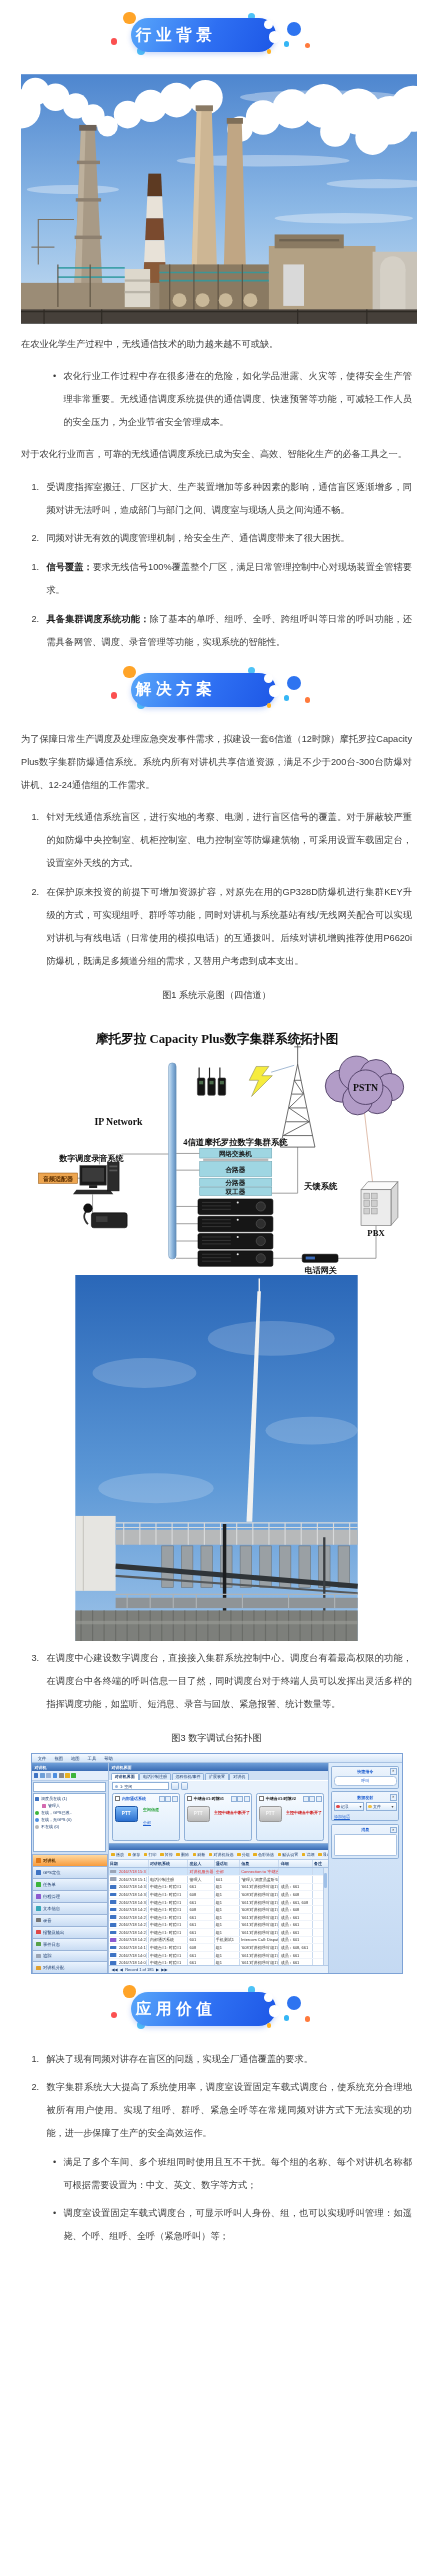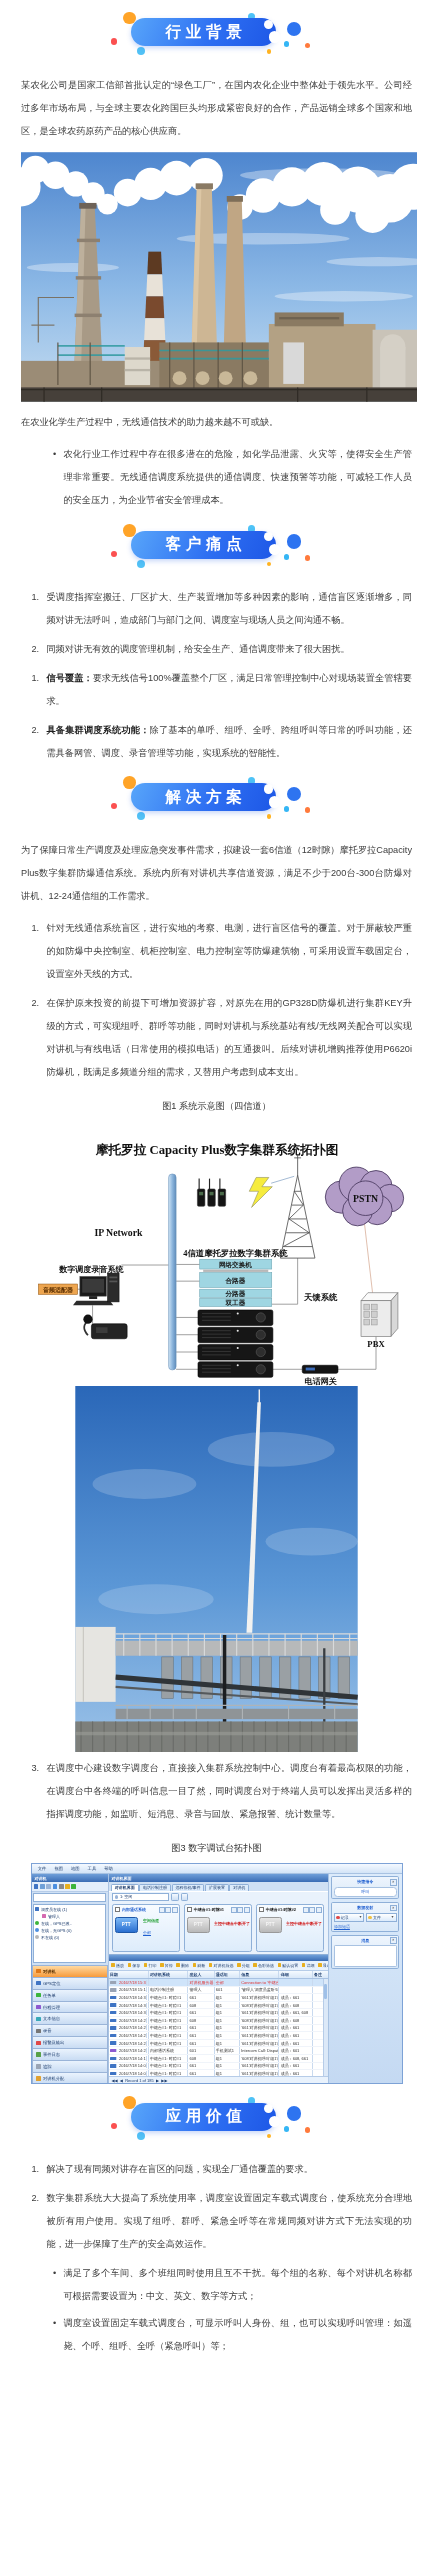--- a/index.html
+++ b/index.html
@@ -1,23 +1,23 @@
 <!DOCTYPE html>
 <html style="font-size:9.2px"><head>
 <meta charset="utf-8">
 <style>
   html,body{margin:0;padding:0;background:#fff;}
   body{width:433px;font-family:"Liberation Sans","DejaVu Sans",sans-serif;color:#3c3c3c;}
   .content{padding:0 21px;}
   .para{font-size:9.2px;line-height:23px;margin:9.2px 0;text-align:justify;}
   
   .sec{position:relative;width:196px;height:37px;margin:17.3px auto 19.6px;}
-  .pill{position:absolute;left:12.7px;top:1.2px;width:145px;height:28px;border-radius:17.3px;
+  .pill{position:absolute;left:12.7px;top:1.2px;width:145px;height:34px;border-radius:17.3px;
         background:linear-gradient(115deg,#58a6fa,#2e6ff2 55%,#1d57e6);
-        display:flex;align-items:center;justify-content:center;box-shadow:0 2.3px 5.8px rgba(40,100,230,.25);}
+        display:flex;align-items:center;box-shadow:0 2.3px 5.8px rgba(40,100,230,.25);}
   .pill b{color:#fff;font-size:15.6px;font-weight:bold;letter-spacing:4.6px;text-indent:4.6px;}
   .dot{position:absolute;border-radius:50%;}
   .d-or{left:4.6px;top:-5.8px;width:12.7px;height:12.7px;background:#ffa428;}
   .d-rd{left:-8px;top:21px;width:6.3px;height:6.3px;background:#fb5050;}
   .d-sk{left:18.5px;top:30px;width:8px;height:8px;background:#52c2f6;}
   .d-cy{left:129px;top:-4.6px;width:7.5px;height:7.5px;background:#4ec3f7;}
   .n1{left:145px;top:2.3px;width:9.2px;height:9.2px;background:#fff;}
   .n2{left:150px;top:14px;width:11.5px;height:11.5px;background:#fff;}
   .d-bl{left:168px;top:4.6px;width:14.4px;height:14.4px;background:#2e74f0;}
   .d-cy2{left:165px;top:24px;width:5.8px;height:5.8px;background:#35b6f5;}
@@ -134,21 +134,20 @@
         <b>行业背景</b>
       </div>
     <span class="dot n1"></span>
     <span class="dot n2"></span>
     <span class="dot d-bl"></span>
     <span class="dot d-cy2"></span>
     <span class="dot d-or2"></span>
     <span class="dot d-or3"></span>
   </div>
 
-  <p class="para">某农化公司是国家工信部首批认定的“绿色工厂”，在国内农化企业中整体处于领先水平。公司经过多年市场布局，与全球主要农化跨国巨头均形成紧密良好的合作，产品远销全球多个国家和地区，是全球农药原药产品的核心供应商。</p>
 
   <figure>
     <svg class="imgbox" width="396" height="250" viewBox="0 0 687 433">
       <defs>
         <linearGradient id="sky1" x1="0" y1="0" x2="0" y2="1">
           <stop offset="0" stop-color="#4e86cf"></stop>
             <stop offset="0.55" stop-color="#8db9e6"></stop>
             <stop offset="1" stop-color="#c6ddf1"></stop>
         </linearGradient>
         <clipPath id="c2clip">
@@ -253,36 +252,22 @@
     </svg>
   </figure>
 
   <p class="para">在农业化学生产过程中，无线通信技术的助力越来越不可或缺。</p>
 
   <div class="blist">
 
       <div class="bli"><span>农化行业工作过程中存在很多潜在的危险，如化学品泄露、火灾等，使得安全生产管理非常重要。无线通信调度系统提供的通信调度、快速预警等功能，可减轻工作人员的安全压力，为企业节省安全管理成本。</span></div>
     </div>
 
-
-  <div class="sec">
-    <span class="dot d-or"></span>
-      <span class="dot d-rd"></span>
-    <span class="dot d-sk"></span>
-      <span class="dot d-cy"></span>
-    <div class="pill">
-        <b>客户痛点</b>
-      </div>
-    <span class="dot n1"></span>
-      <span class="dot n2"></span>
-    <span class="dot d-bl"></span>
-      <span class="dot d-cy2"></span>
-    <span class="dot d-or2"></span>
-      <span class="dot d-or3"></span>
-  </div>
+  <p class="para">对于农化行业而言，可靠的无线通信调度系统已成为安全、高效、智能化生产的必备工具之一。</p>
+
 
 
   <div class="nlist">
 
   <div class="li">
         <span class="n">1.</span>
         <span class="t">受调度指挥室搬迁、厂区扩大、生产装置增加等多种因素的影响，通信盲区逐渐增多，同频对讲无法呼叫，造成部门与部门之间、调度室与现场人员之间沟通不畅。</span>
       </div>
       <div class="li">
         <span class="n">2.</span>

